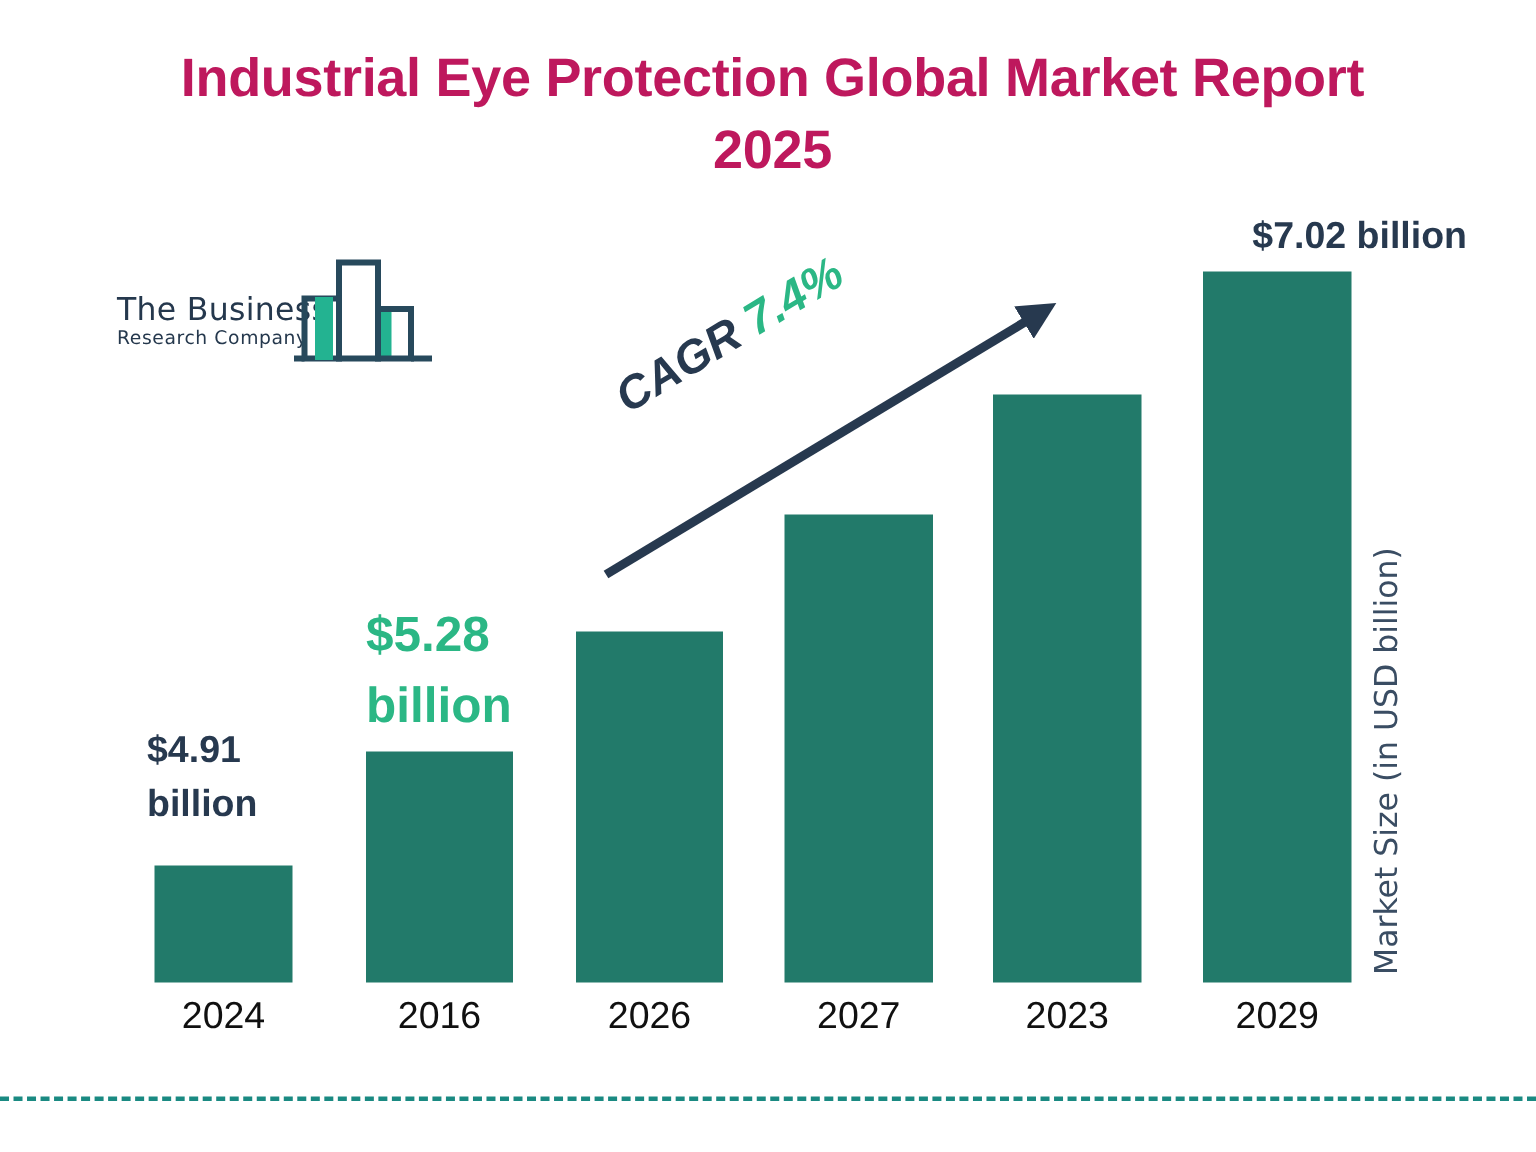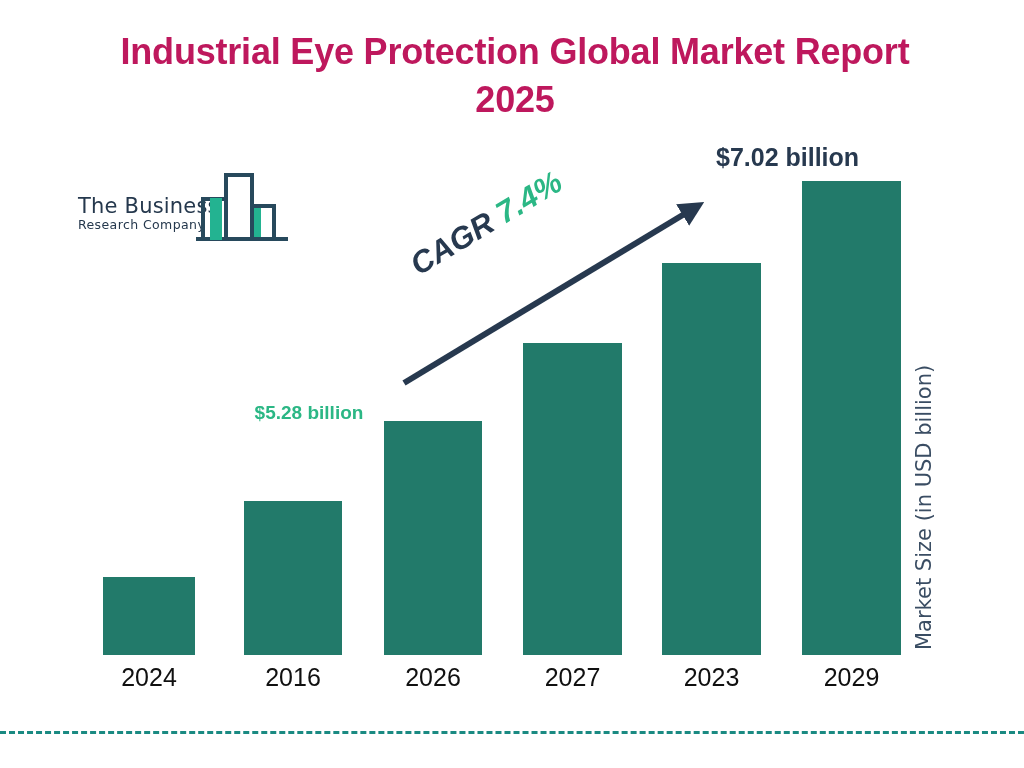--- a/index.html
+++ b/index.html
@@ -99,29 +99,28 @@
     left: 98px;
     top: 483px;
     width: 120px;
     font-size: 25px;
     color: #27394f;
   }
   #label-second {
     left: 244px;
     top: 400px;
     width: 130px;
-    font-size: 19px;
+    font-size: 33px;
     color: #2bb785;
-    text-align: center;
   }
   #label-last {
-    left: 716px;
+    left: 698px;
     top: 140px;
     width: 280px;
-    text-align: left;
+    text-align: right;
     font-size: 25px;
     color: #27394f;
   }
 
   
   #cagr-annotation {
     position: absolute;
     left: 404px;
     top: 252px;
     transform: rotate(-31deg);
@@ -202,20 +201,21 @@
     <svg style="position:absolute; left:0; top:0;" width="1024" height="768">
       <defs>
         <marker id="arrowhead" markerWidth="4.2" markerHeight="4.2" refX="2.6" refY="2.1" orient="auto">
           <polygon points="0,0 4.2,2.1 0,4.2" fill="#27394f"></polygon>
         </marker>
       </defs>
       <line x1="400" y1="383" x2="692" y2="207" stroke="#27394f" stroke-width="6" marker-end="url(#arrowhead)"></line>
     </svg>
   </div>
 
+  <div class="value-label" id="label-first">$4.91 billion</div>
   <div class="value-label" id="label-second">$5.28 billion</div>
   <div class="value-label" id="label-last">$7.02 billion</div>
 
   <div id="cagr-annotation">
     <span id="cagr-word">CAGR</span>
     <span id="cagr-value">7.4%</span>
   </div>
 
   <div id="y-axis-title-inner">Market Size (in USD billion)</div>
 

